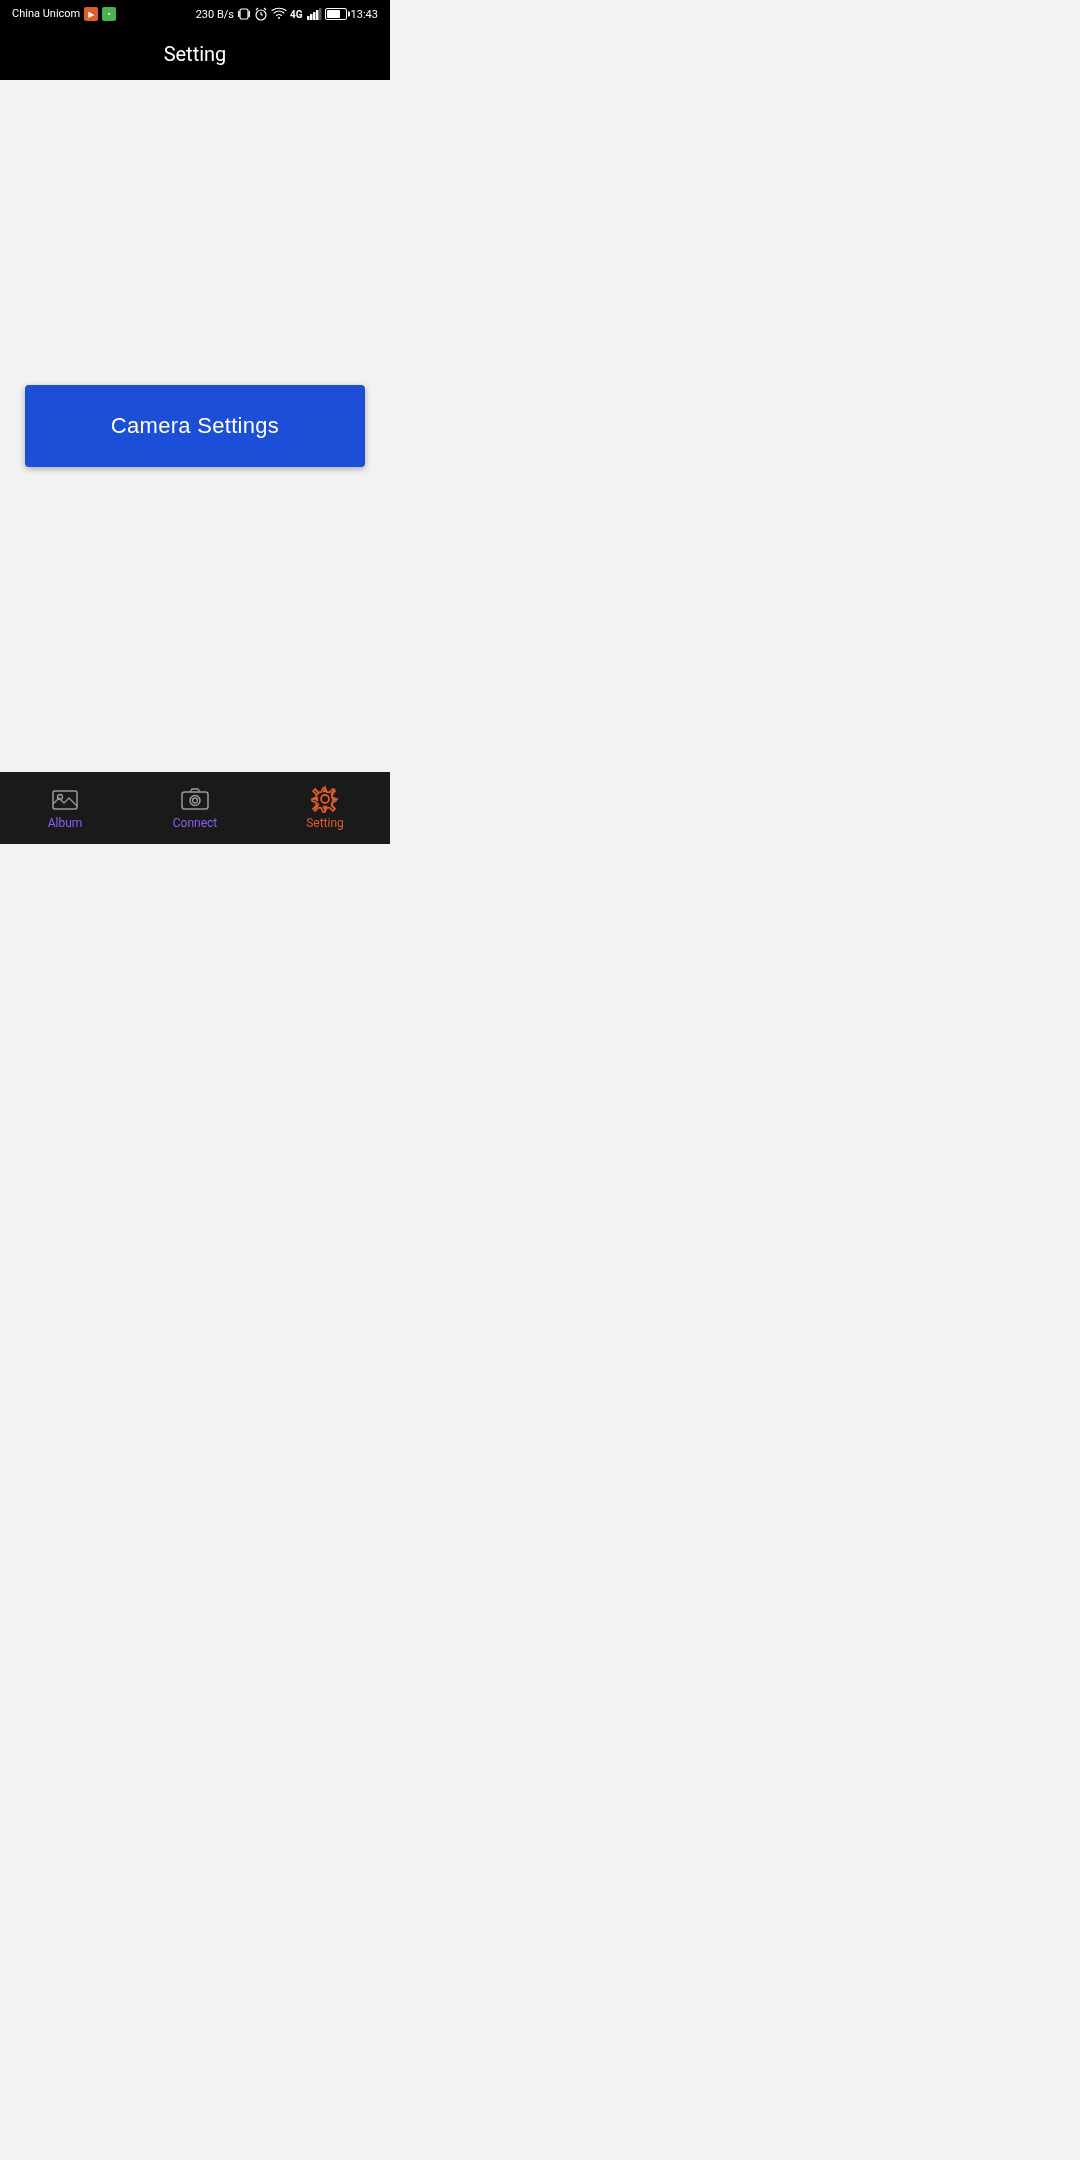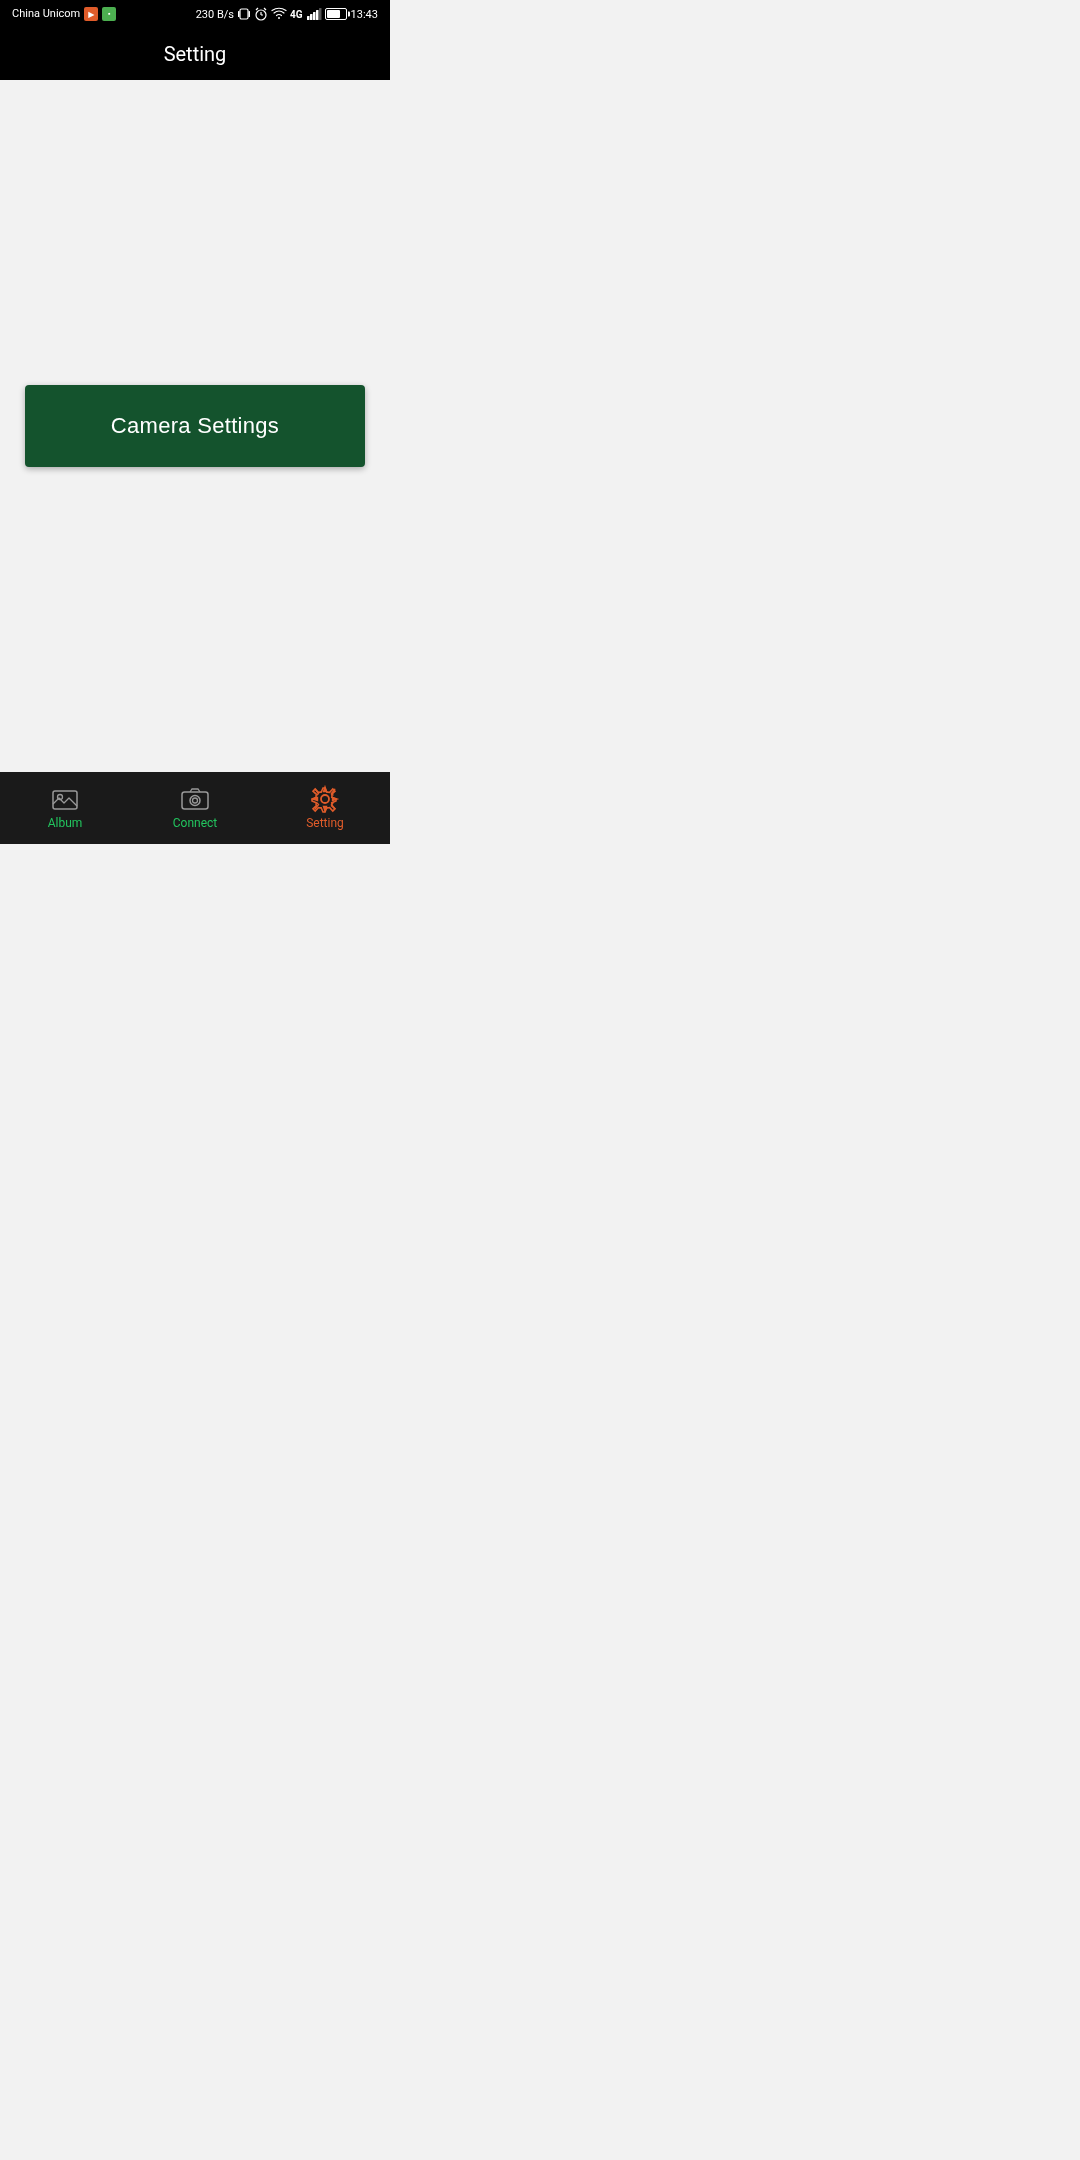--- a/index.html
+++ b/index.html
@@ -117,21 +117,21 @@
       display: flex;
       flex-direction: column;
       align-items: center;
       justify-content: center;
       padding: 0 20px;
       gap: 60px;
     }
 
     
     .menu-button {
-      background: #14532d;
+      background: #1d4ed8;
       color: #fff;
       border: none;
       border-radius: 4px;
       width: 100%;
       max-width: 340px;
       padding: 28px 20px;
       font-size: 22px;
       font-weight: 500;
       cursor: pointer;
       text-align: center;
@@ -153,21 +153,21 @@
       display: flex;
       flex-direction: column;
       align-items: center;
       gap: 4px;
       cursor: pointer;
       flex: 1;
     }
 
     .nav-label {
       font-size: 12px;
-      color: #22c55e;
+      color: #8b5cf6;
     }
 
     .nav-label.active {
       color: #e05c2a;
     }
 
     .nav-icon {
       width: 26px;
       height: 26px;
       display: flex;

